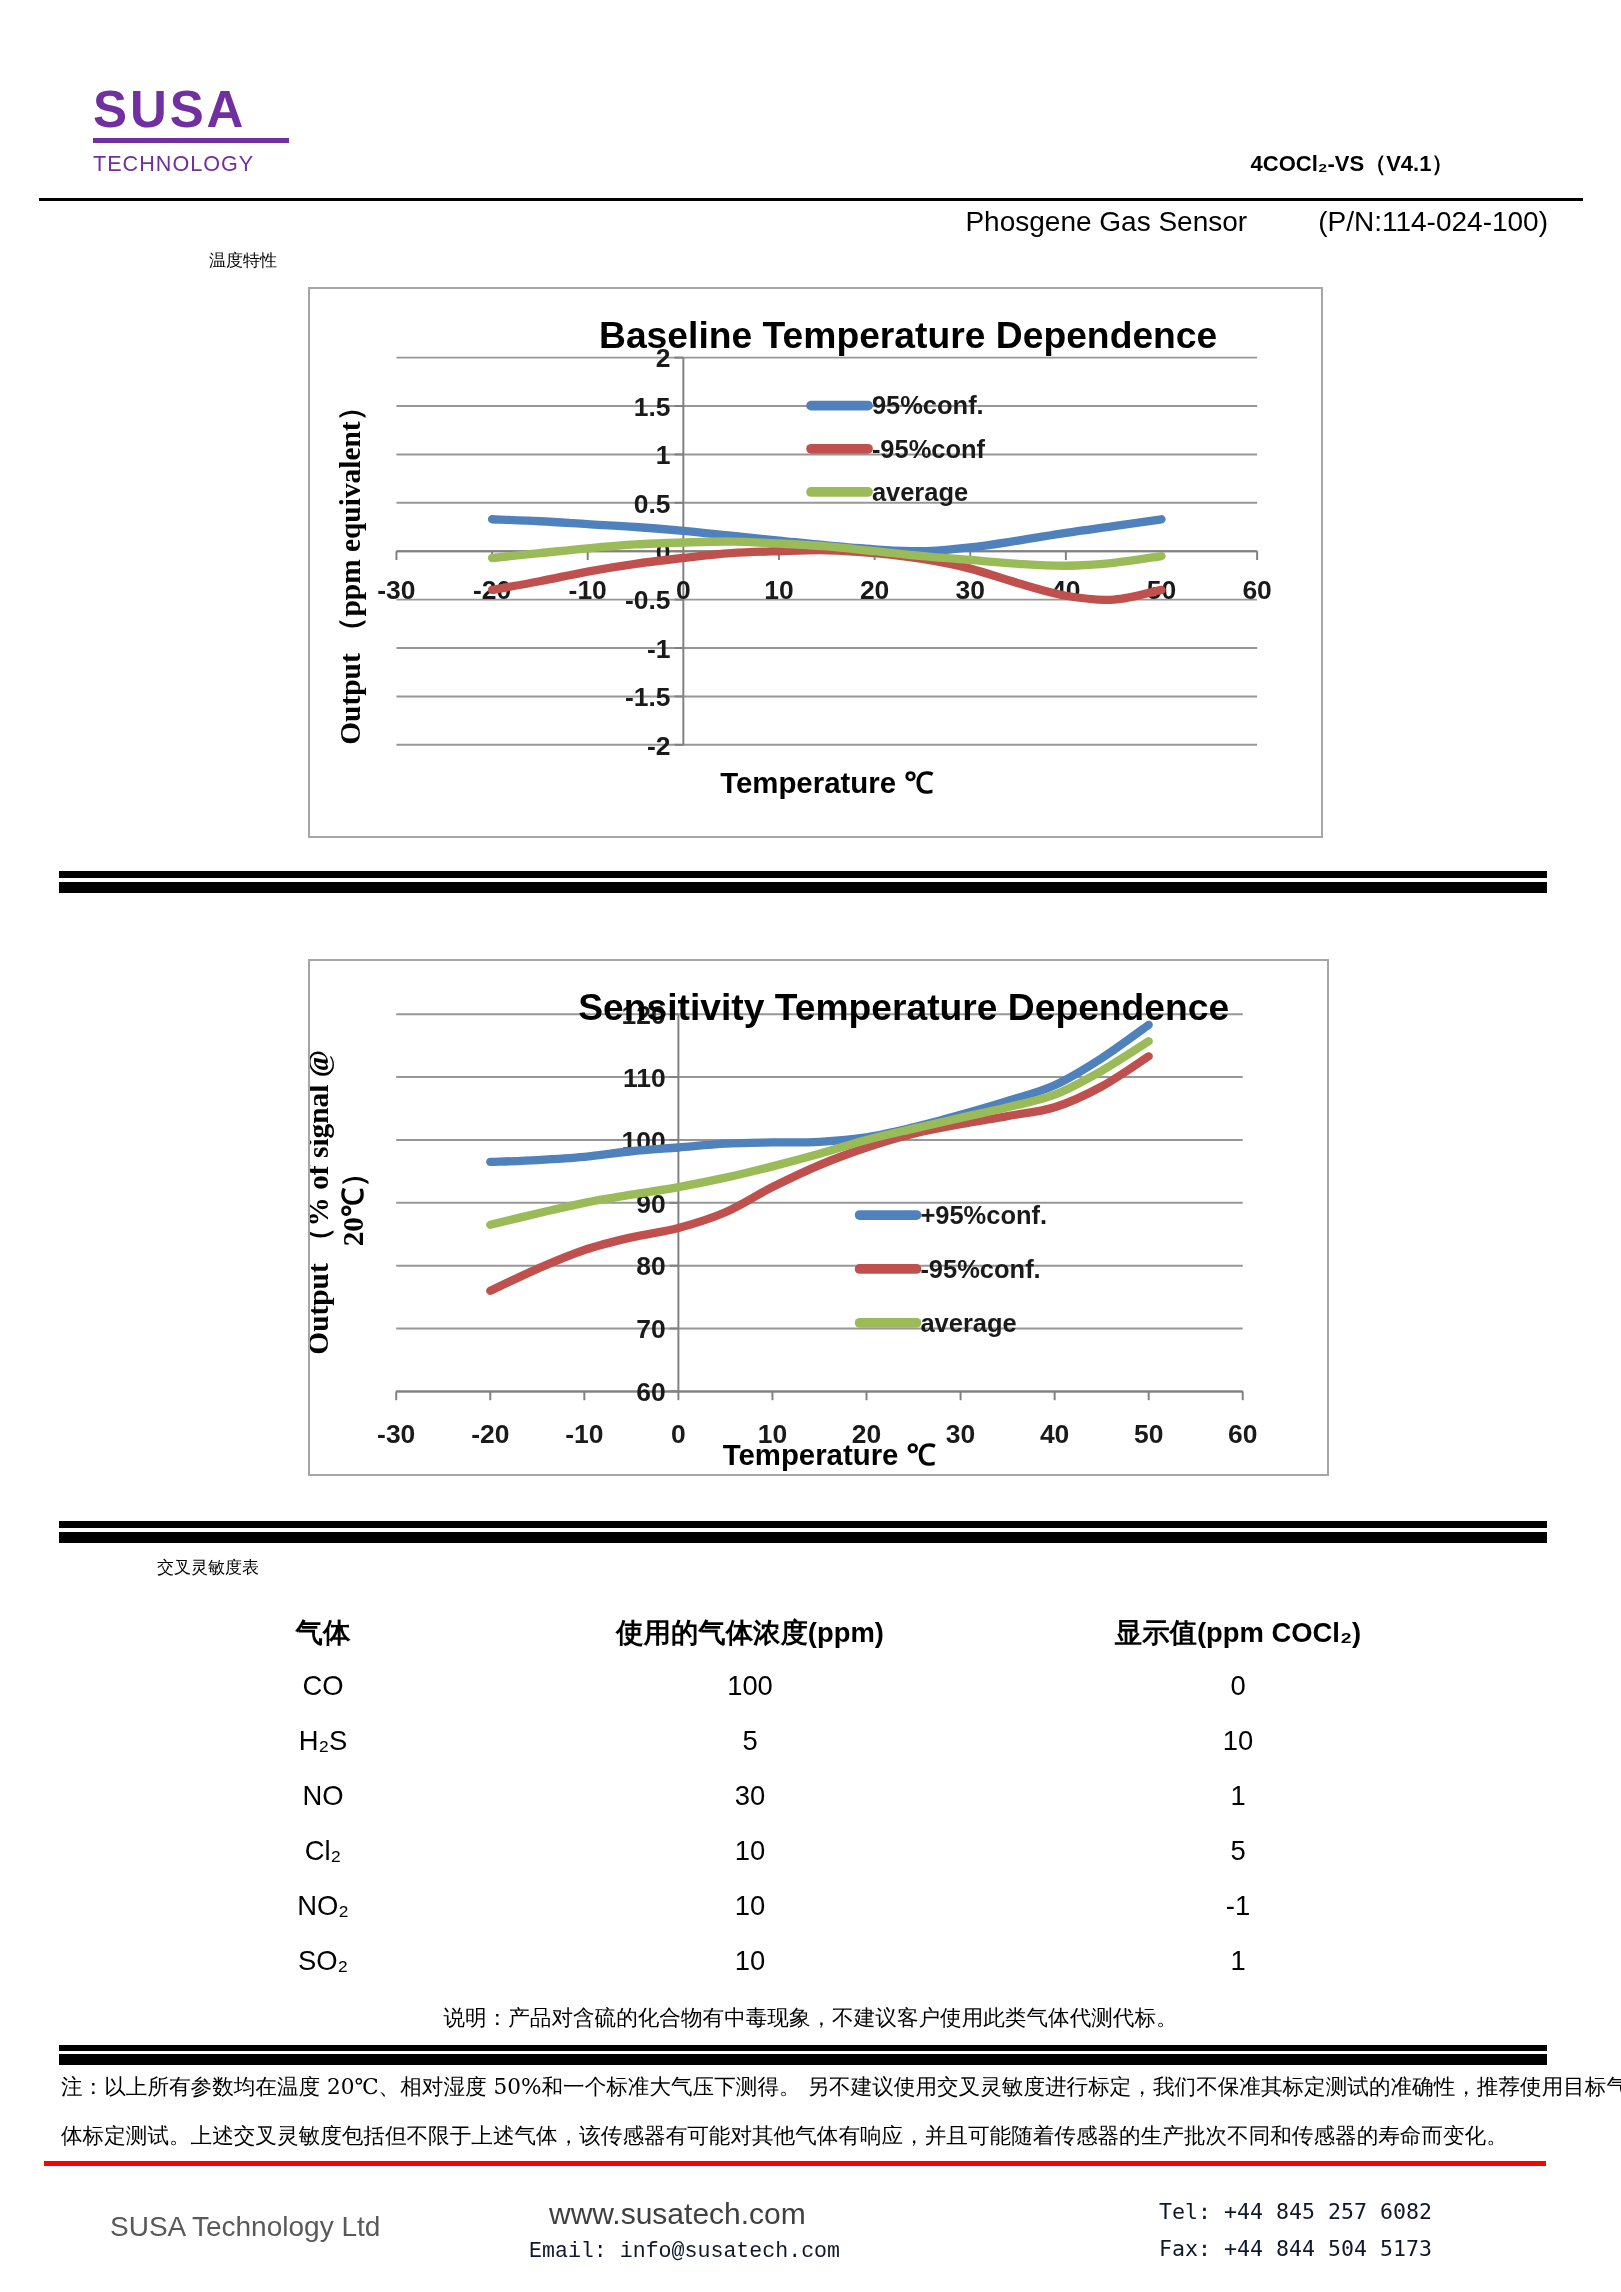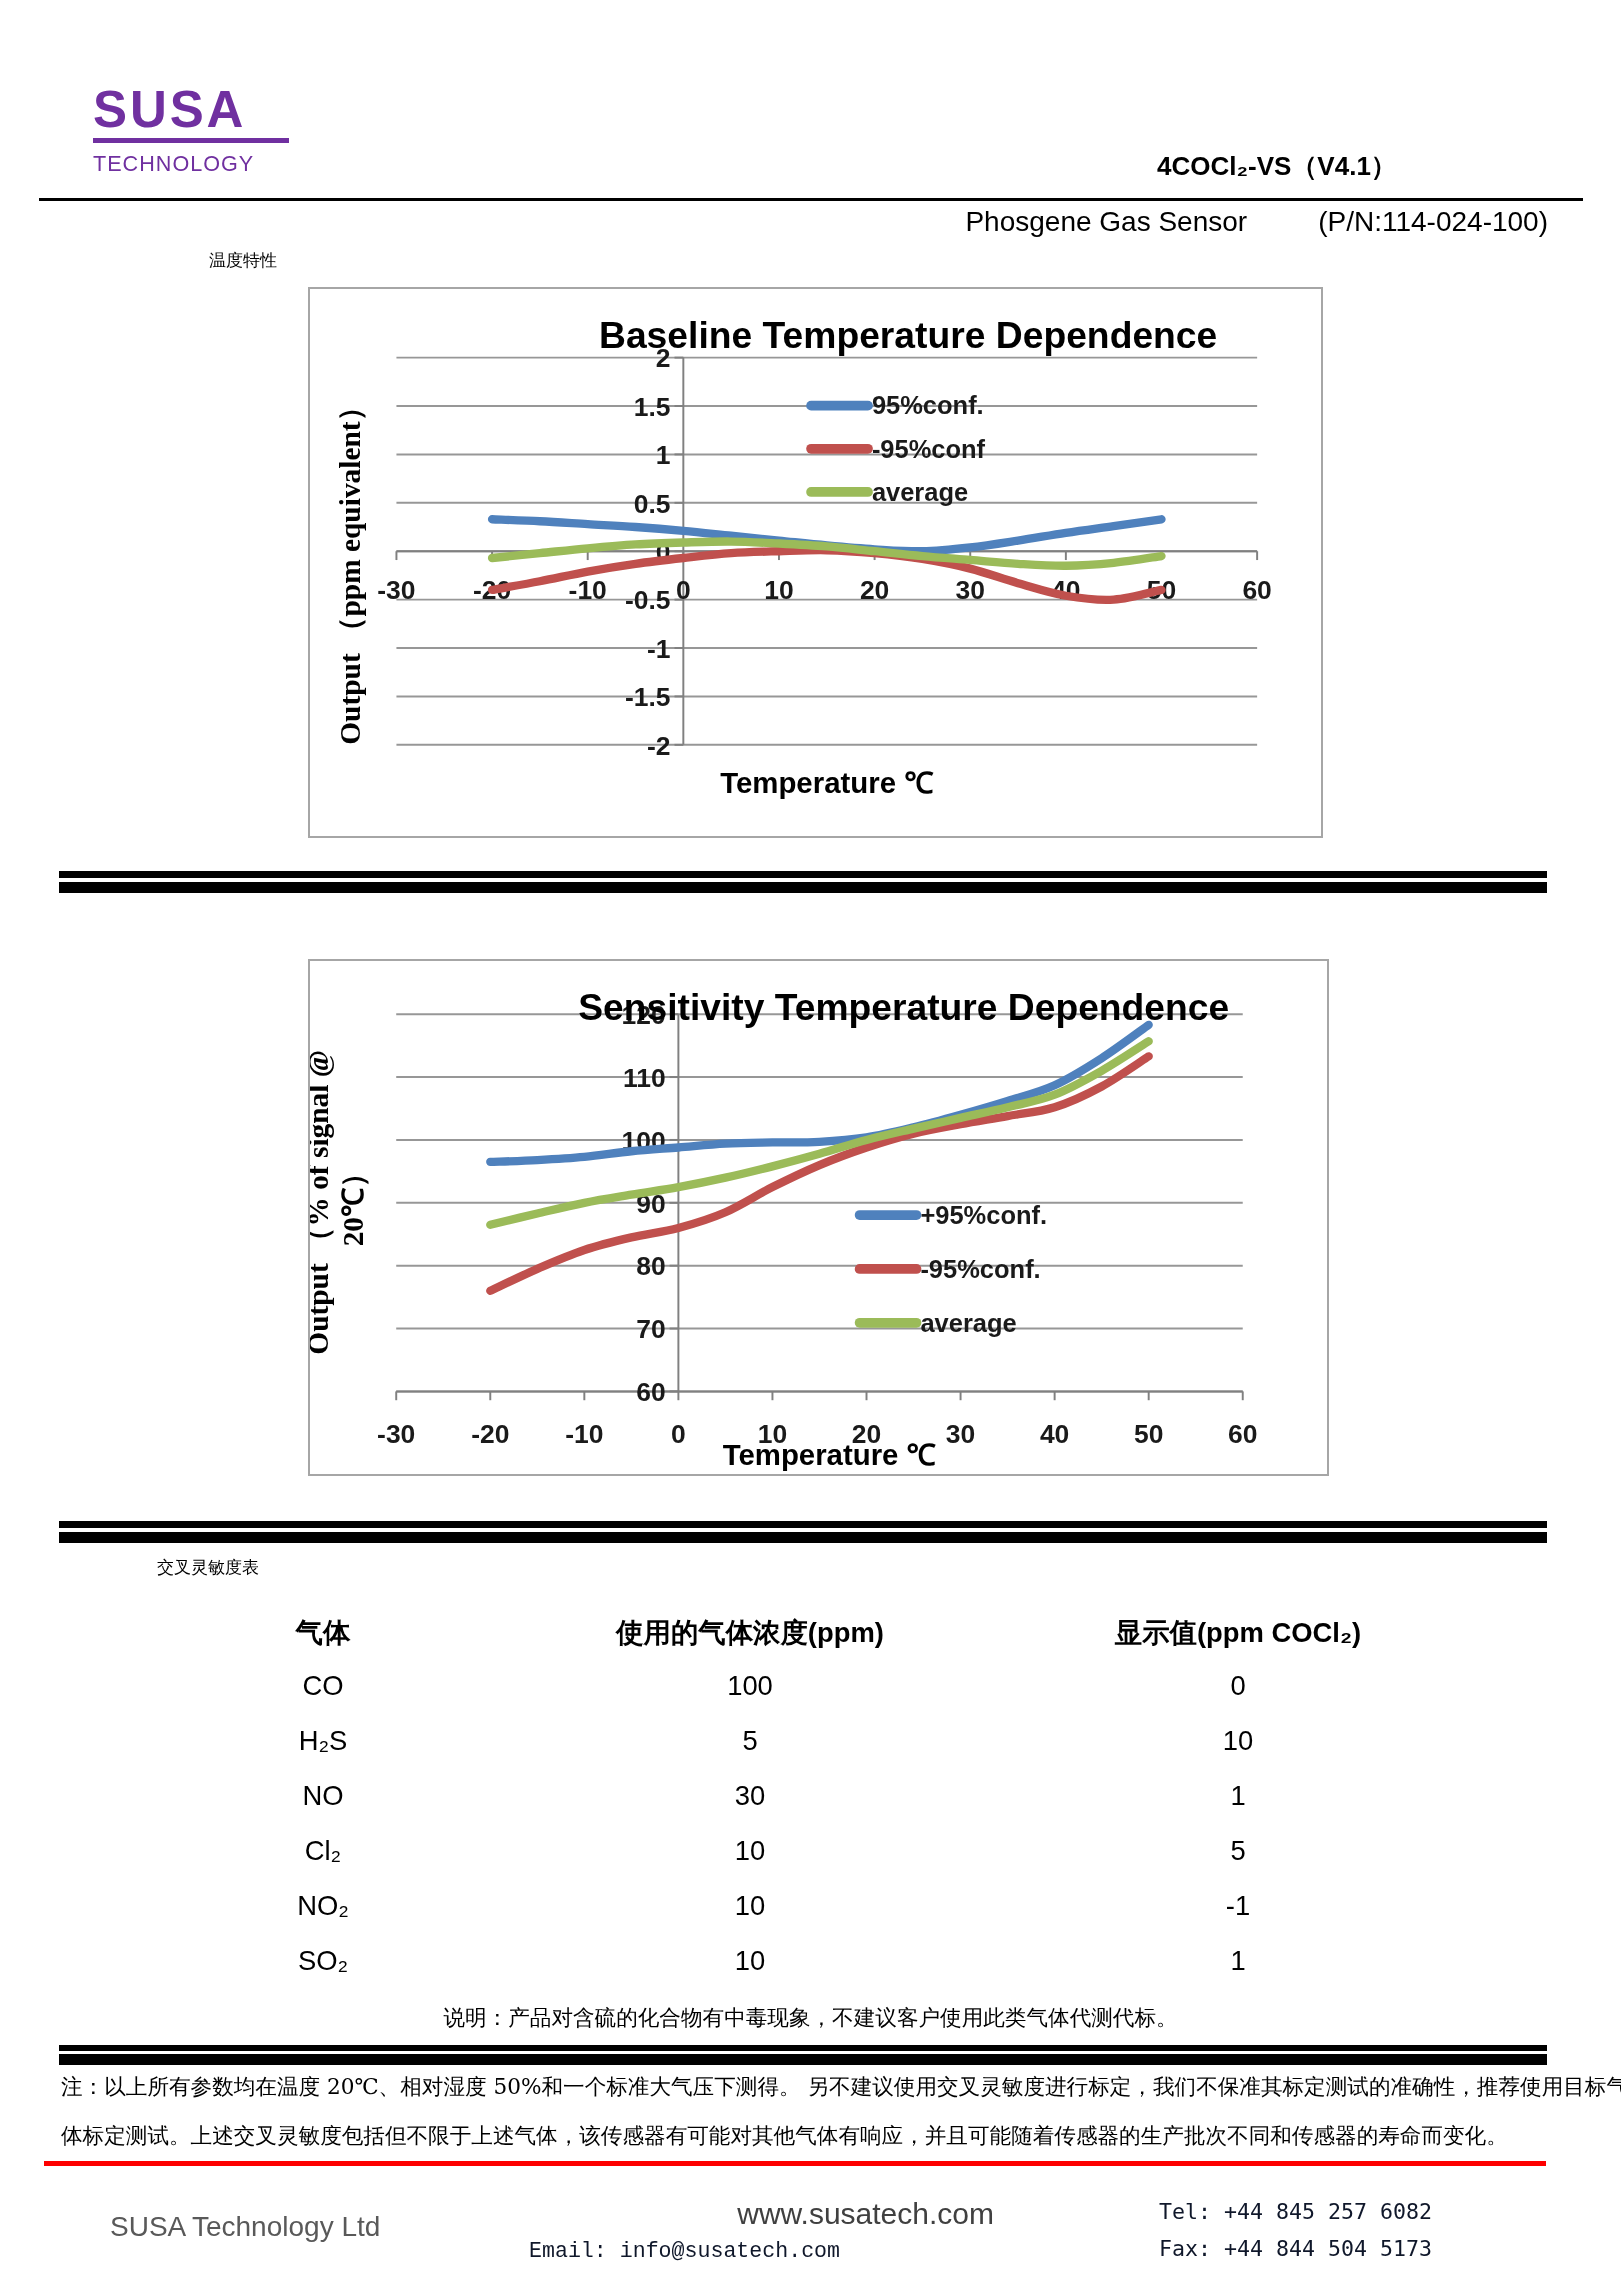--- a/index.html
+++ b/index.html
@@ -5,21 +5,21 @@
   html,body{margin:0;padding:0;background:#fff;}
   .page{position:relative;width:1621px;height:2293px;background:#fff;overflow:hidden;
         font-family:"Liberation Sans",sans-serif;color:#000;}
   .abs{position:absolute;}
 
   
   .logo-susa{font-weight:700;font-size:51px;letter-spacing:2.9px;color:#7030A0;line-height:1;}
   .logo-rule{height:4.9px;background:#7030A0;width:196px;margin-top:2.9px;}
   .logo-tech{font-weight:400;font-size:21.6px;letter-spacing:1px;color:#7030A0;margin-top:8px;}
   .doc-title{font-size:37px;font-weight:700;color:#E46C0A;white-space:nowrap;}
-  .product-code{font-size:26px;font-weight:700;text-align:left;white-space:nowrap;}
+  .product-code{font-size:22px;font-weight:700;text-align:center;white-space:nowrap;}
   .header-rule{background:#000;height:2.9px;}
   .subtitle{font-size:28px;white-space:nowrap;display:flex;gap:71px;}
 
   .sec-title{font-size:17px;font-family:"DejaVu Serif","Liberation Serif",serif;}
 
   .chart-box{border:2px solid #A6A6A6;background:#fff;box-sizing:border-box;}
   .tick{font:600 27px "Liberation Sans",sans-serif;fill:#1a1a1a;}
   .legend-t{font:600 26px "Liberation Sans",sans-serif;fill:#1a1a1a;}
   .ctitle{font:700 38px "Liberation Sans",sans-serif;fill:#000;}
   .axlabel-x{font:700 30px "Liberation Sans",sans-serif;fill:#000;}
@@ -241,19 +241,19 @@
 
   <div class="abs bar" style="left:59px;top:2045px;width:1488px;height:5.9px;"></div>
   <div class="abs bar" style="left:59px;top:2054px;width:1488px;height:10.8px;"></div>
 
   <div class="abs footnote" style="left:61px;top:2072px;">注：以上所有参数均在温度 20℃、相对湿度 50%和一个标准大气压下测得。 另不建议使用交叉灵敏度进行标定，我们不保准其标定测试的准确性，推荐使用目标气</div>
   <div class="abs footnote" style="left:61px;top:2121px;text-align:right;">体标定测试。上述交叉灵敏度包括但不限于上述气体，该传感器有可能对其他气体有响应，并且可能随着传感器的生产批次不同和传感器的寿命而变化。</div>
 
   <div class="abs red-rule" style="left:44px;top:2161px;width:1502px;"></div>
 
   <div class="abs f-company" style="left:110px;top:2211px;">SUSA Technology Ltd</div>
-  <div class="abs f-web" style="left:563px;top:2197px;width:431px;text-align:right;">www.susatech.com</div>
+  <div class="abs f-web" style="left:549px;top:2197px;width:431px;text-align:left;">www.susatech.com</div>
   <div class="abs f-mono" style="left:529px;top:2239px;width:431px;text-align:left;font-family:Liberation Mono, monospace;">Email: info@susatech.com</div>
   <div class="abs f-mono" style="left:1159px;top:2199px;">Tel: +44 845 257 6082</div>
   <div class="abs f-mono" style="left:1159px;top:2236px;">Fax: +44 844 504 5173</div>
 
 </div>
 
 
 </body></html>

